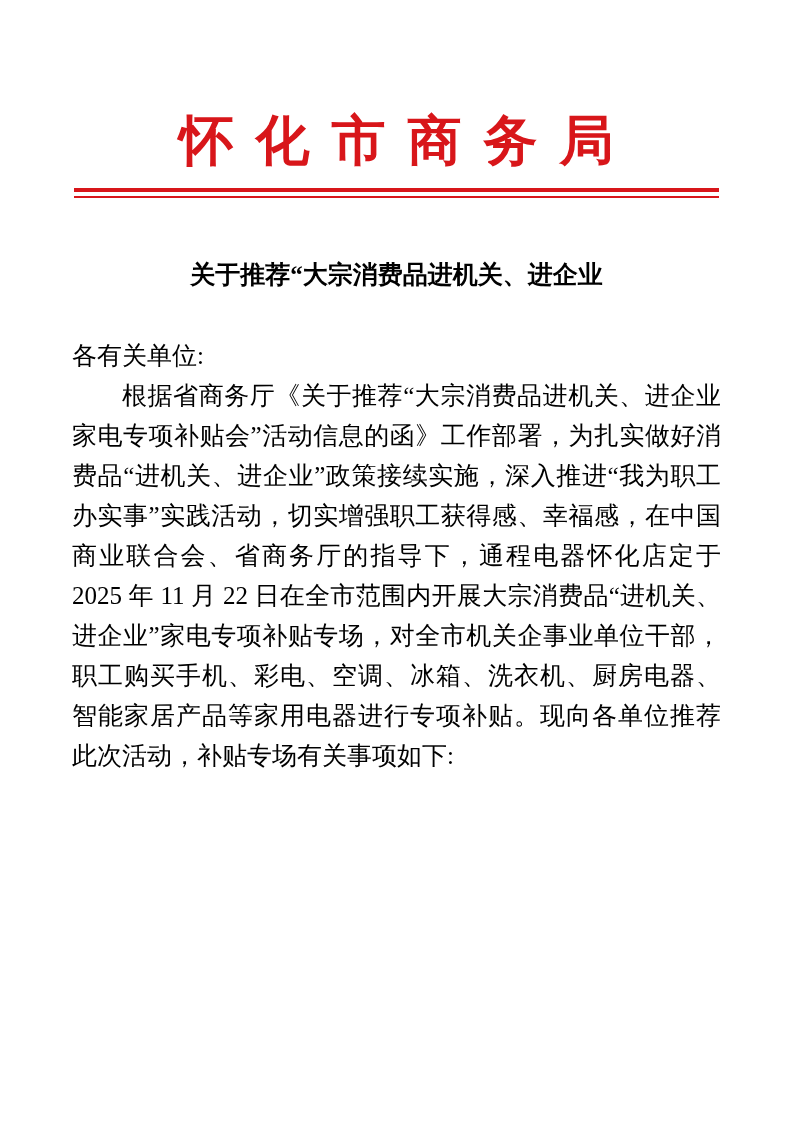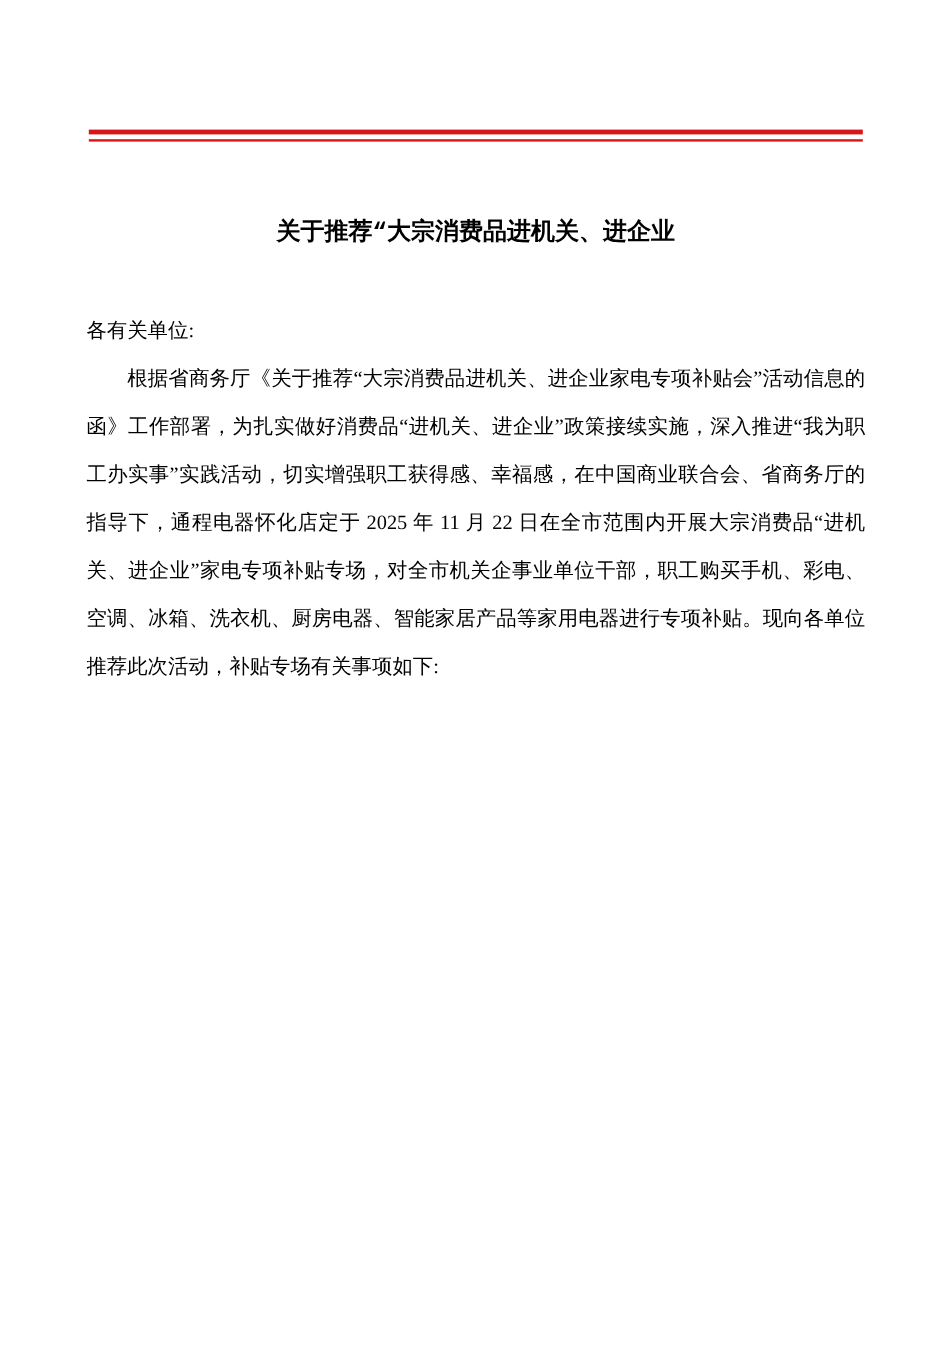--- a/index.html
+++ b/index.html
@@ -44,50 +44,51 @@
     background: #d8161a;
   }
   .rule-thin {
     height: 1.5px;
     background: #d8161a;
     margin-top: 4px;
   }
   .doc-title {
     margin-top: 58px;
     text-align: center;
-    font-family: Liberation Mono, monospace;
+    font-family: Liberation Serif, serif;
     font-weight: bold;
-    font-size: 20px;
+    font-size: 25px;
     line-height: 38px;
     color: #000;
   }
   .doc-title div {
     white-space: nowrap;
   }
   .body-text {
     margin-top: 42px;
-    font-size: 17px;
+    font-size: 25px;
     line-height: 40px;
     text-align: justify;
     color: #000;
   }
   .salutation {
     margin-bottom: 0;
   }
   .para {
     text-indent: 2em;
     margin: 0;
   }
 </style>
 </head>
 <body>
 
 <div class="page">
 
   <div class="masthead">
+    <div class="masthead-title">怀化市商务局</div>
     <div class="masthead-rules">
       <div class="rule-thick"></div>
       <div class="rule-thin"></div>
     </div>
   </div>
 
   <div class="doc-title">
     <div>关于推荐“大宗消费品进机关、进企业</div>
   </div>
 

